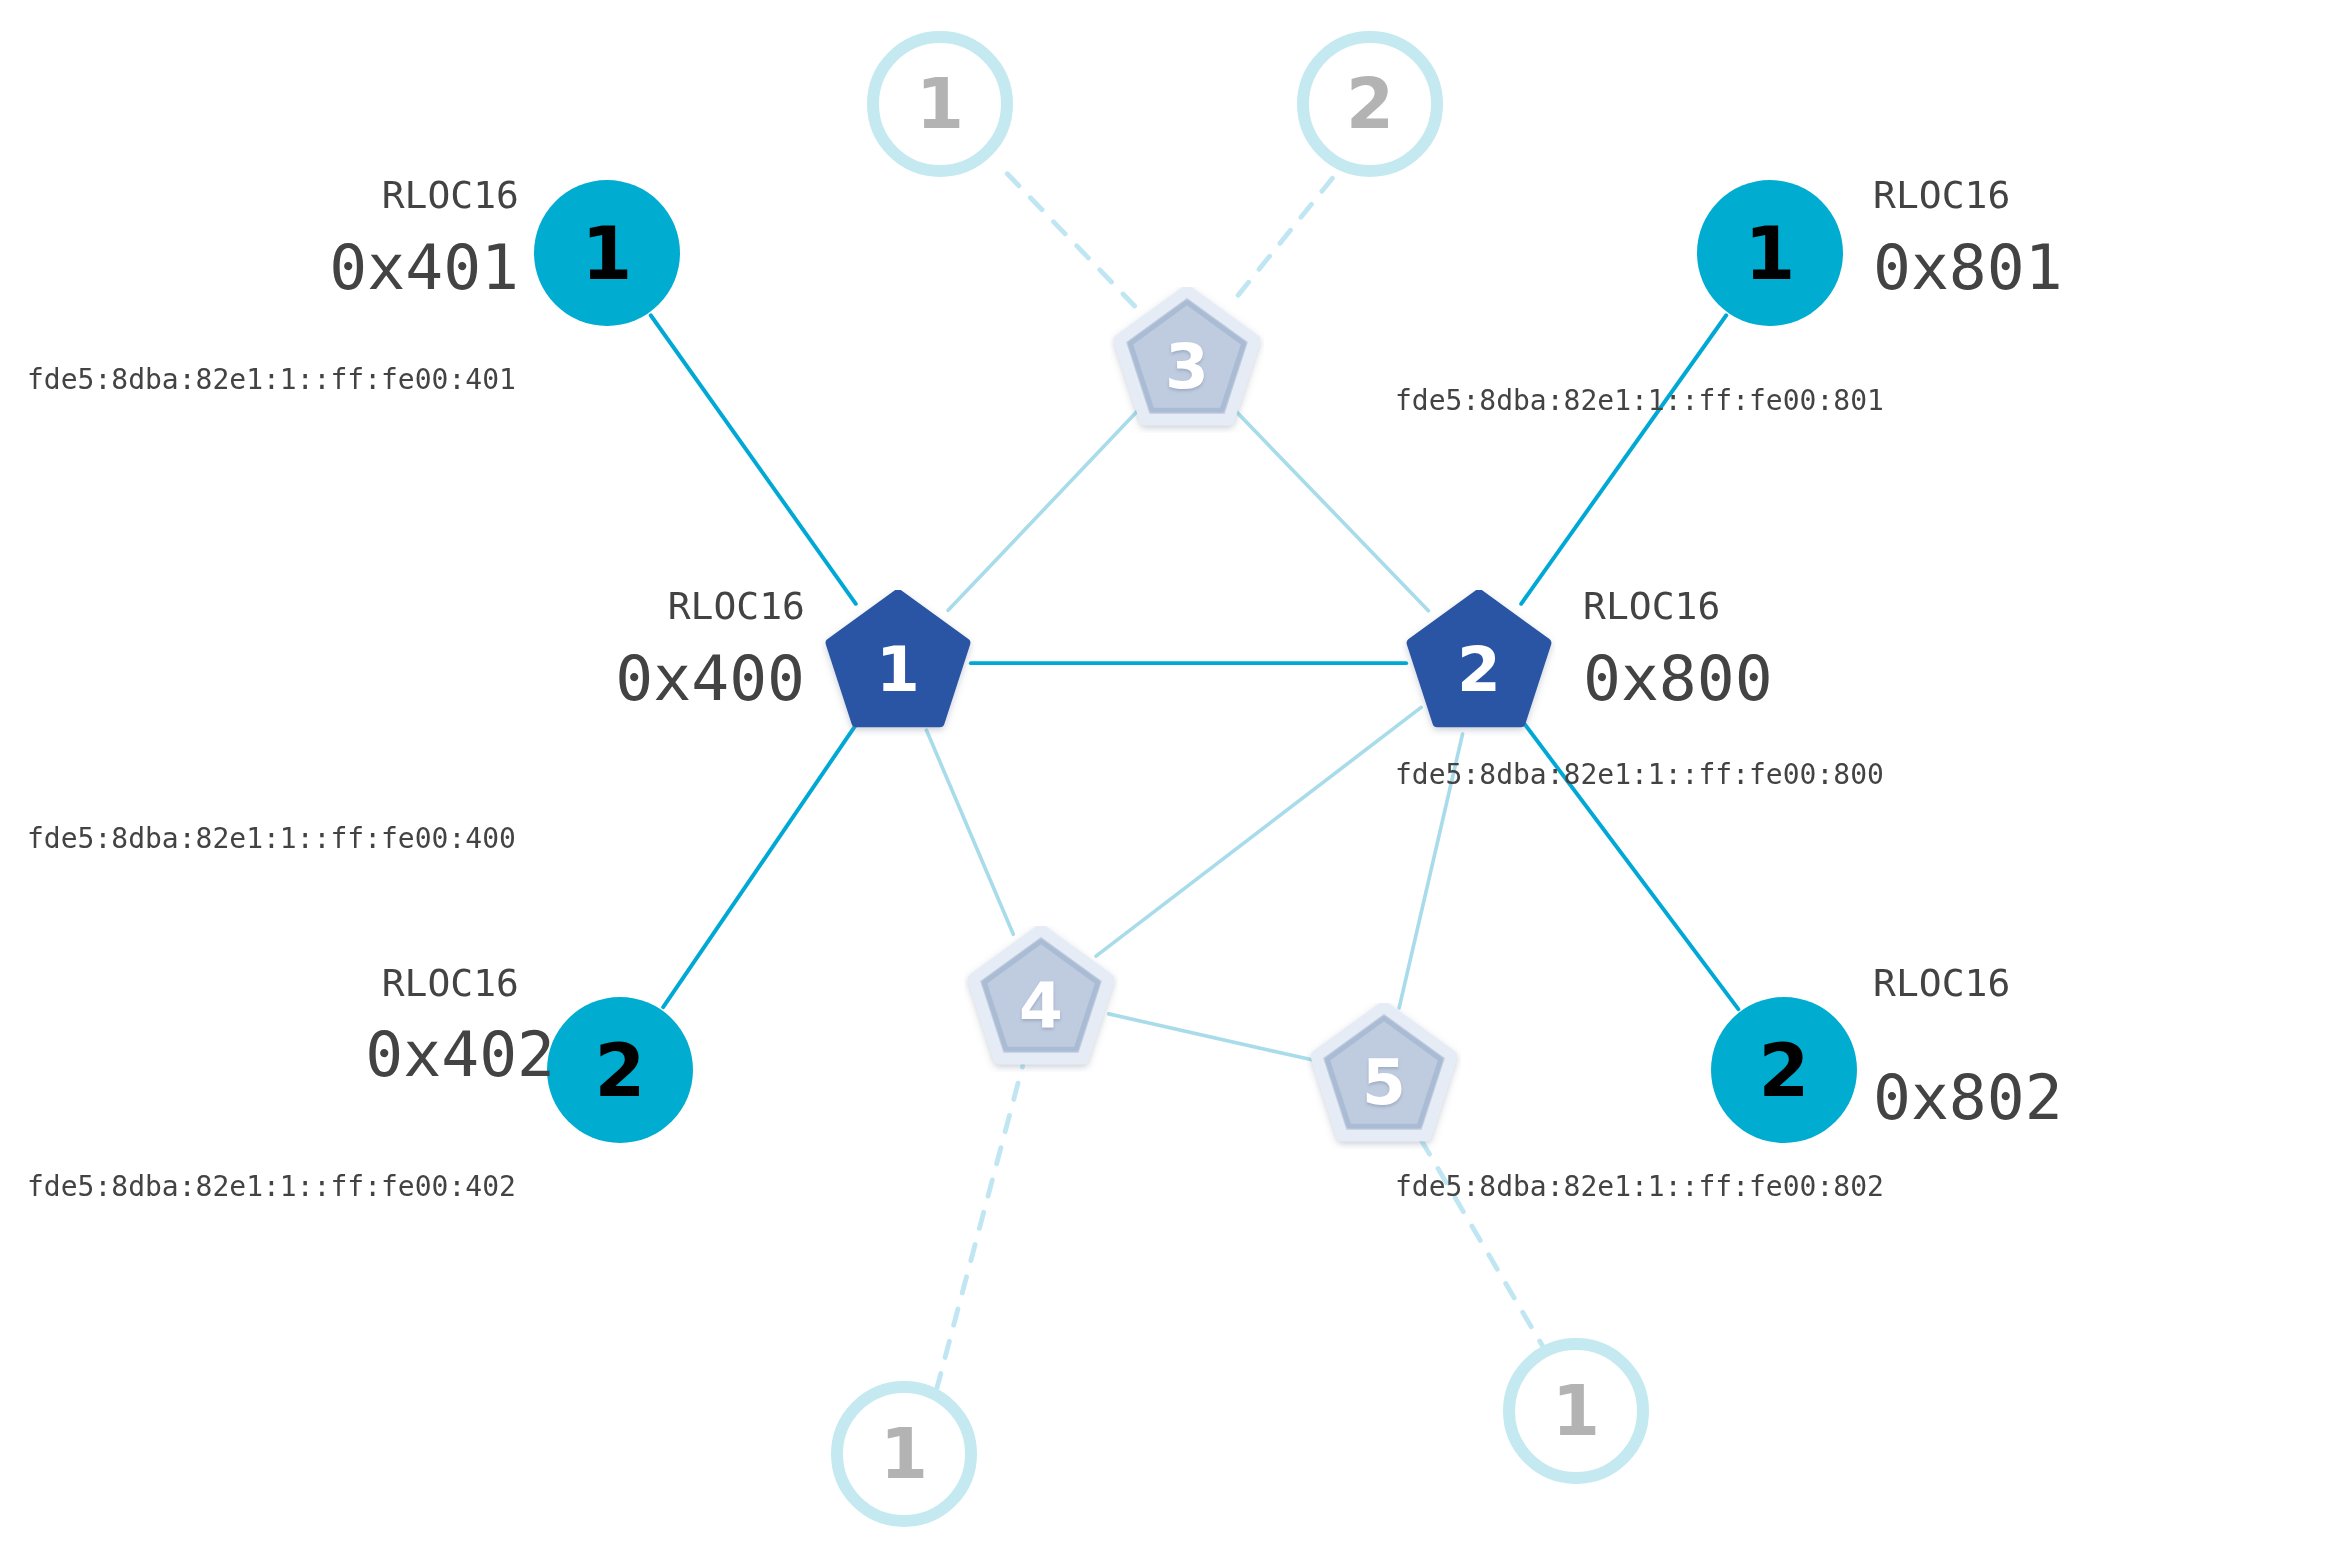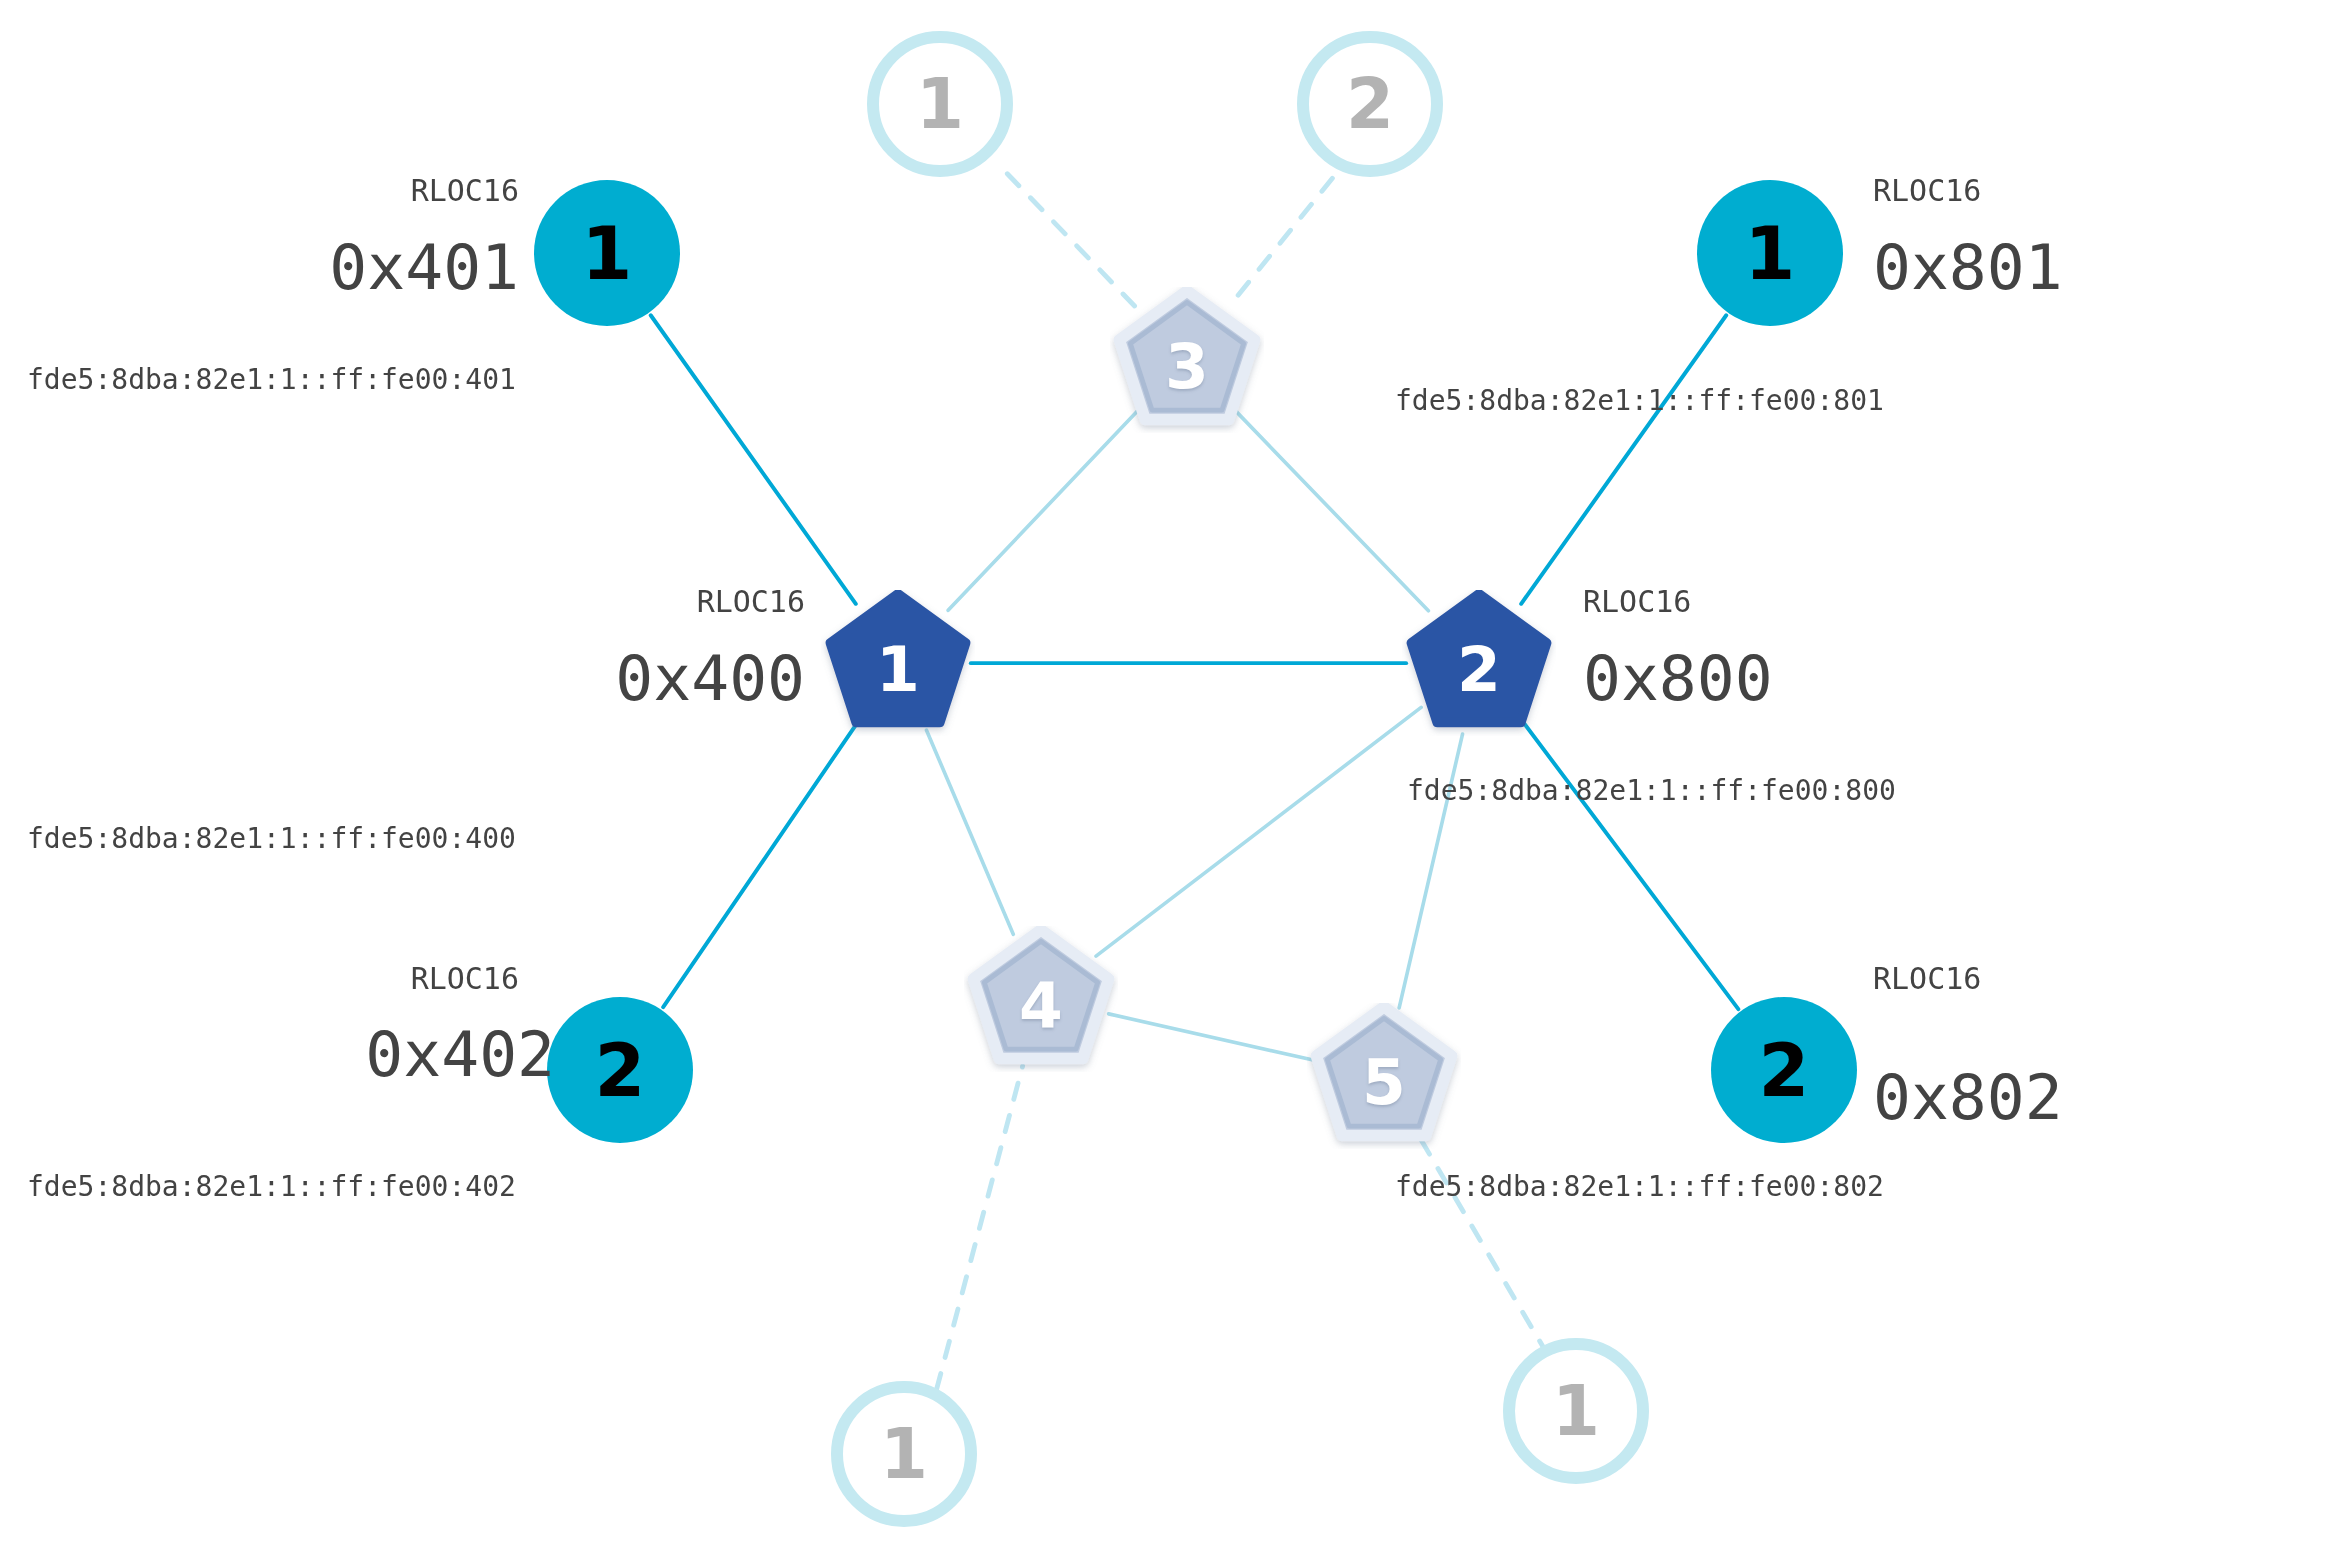--- a/index.html
+++ b/index.html
@@ -91,21 +91,21 @@
     color: #ffffff;
     text-shadow: 0 1.9px 2.9px rgba(120,135,160,0.45);
   }
   
   .anno {
     position: absolute;
     color: #434343;
     white-space: nowrap;
   }
   .anno-rloc {
-    font-size: 30px;
+    font-size: 38px;
     letter-spacing: 0px;
   }
   .anno-val {
     font-size: 63px;
     letter-spacing: 0px;
   }
   .anno-addr {
     font-size: 28px;
     letter-spacing: 0px;
   }
@@ -200,21 +200,21 @@
       <div class="node child-outline" style="left: 1297px; top: 31px;">2</div>
       <div class="node child-outline" style="left: 831px; top: 1381px;">1</div>
       <div class="node child-outline" style="left: 1503px; top: 1338px;">1</div>
     </div>
   <div id="annos">
       <div class="anno anno-rloc ta-right" style="left: 805px; top: 584px;">RLOC16</div>
       <div class="anno anno-val ta-right" style="left: 805px; top: 642px;">0x400</div>
       <div class="anno anno-addr ta-left" style="left: 27px; top: 774px; margin-top: 48px;">fde5:8dba:82e1:1::ff:fe00:400</div>
       <div class="anno anno-rloc ta-left" style="left: 1583px; top: 584px;">RLOC16</div>
       <div class="anno anno-val ta-left" style="left: 1583px; top: 642px;">0x800</div>
-      <div class="anno anno-addr ta-left" style="left: 1395px; top: 774px; margin-left: 12px;">fde5:8dba:82e1:1::ff:fe00:800</div>
+      <div class="anno anno-addr ta-left" style="left: 1395px; top: 758px;">fde5:8dba:82e1:1::ff:fe00:800</div>
       <div class="anno anno-rloc ta-right" style="left: 519px; top: 173px;">RLOC16</div>
       <div class="anno anno-val ta-right" style="left: 519px; top: 231px;">0x401</div>
       <div class="anno anno-addr ta-left" style="left: 27px; top: 363px;">fde5:8dba:82e1:1::ff:fe00:401</div>
       <div class="anno anno-rloc ta-right" style="left: 519px; top: 961px;">RLOC16</div>
       <div class="anno anno-val ta-right" style="left: 519px; top: 1018px; margin-left: 36px;">0x402</div>
       <div class="anno anno-addr ta-left" style="left: 27px; top: 1170px;">fde5:8dba:82e1:1::ff:fe00:402</div>
       <div class="anno anno-rloc ta-left" style="left: 1873px; top: 173px;">RLOC16</div>
       <div class="anno anno-val ta-left" style="left: 1873px; top: 231px;">0x801</div>
       <div class="anno anno-addr ta-left" style="left: 1395px; top: 384px; text-align: center;">fde5:8dba:82e1:1::ff:fe00:801</div>
       <div class="anno anno-rloc ta-left" style="left: 1873px; top: 961px;">RLOC16</div>

